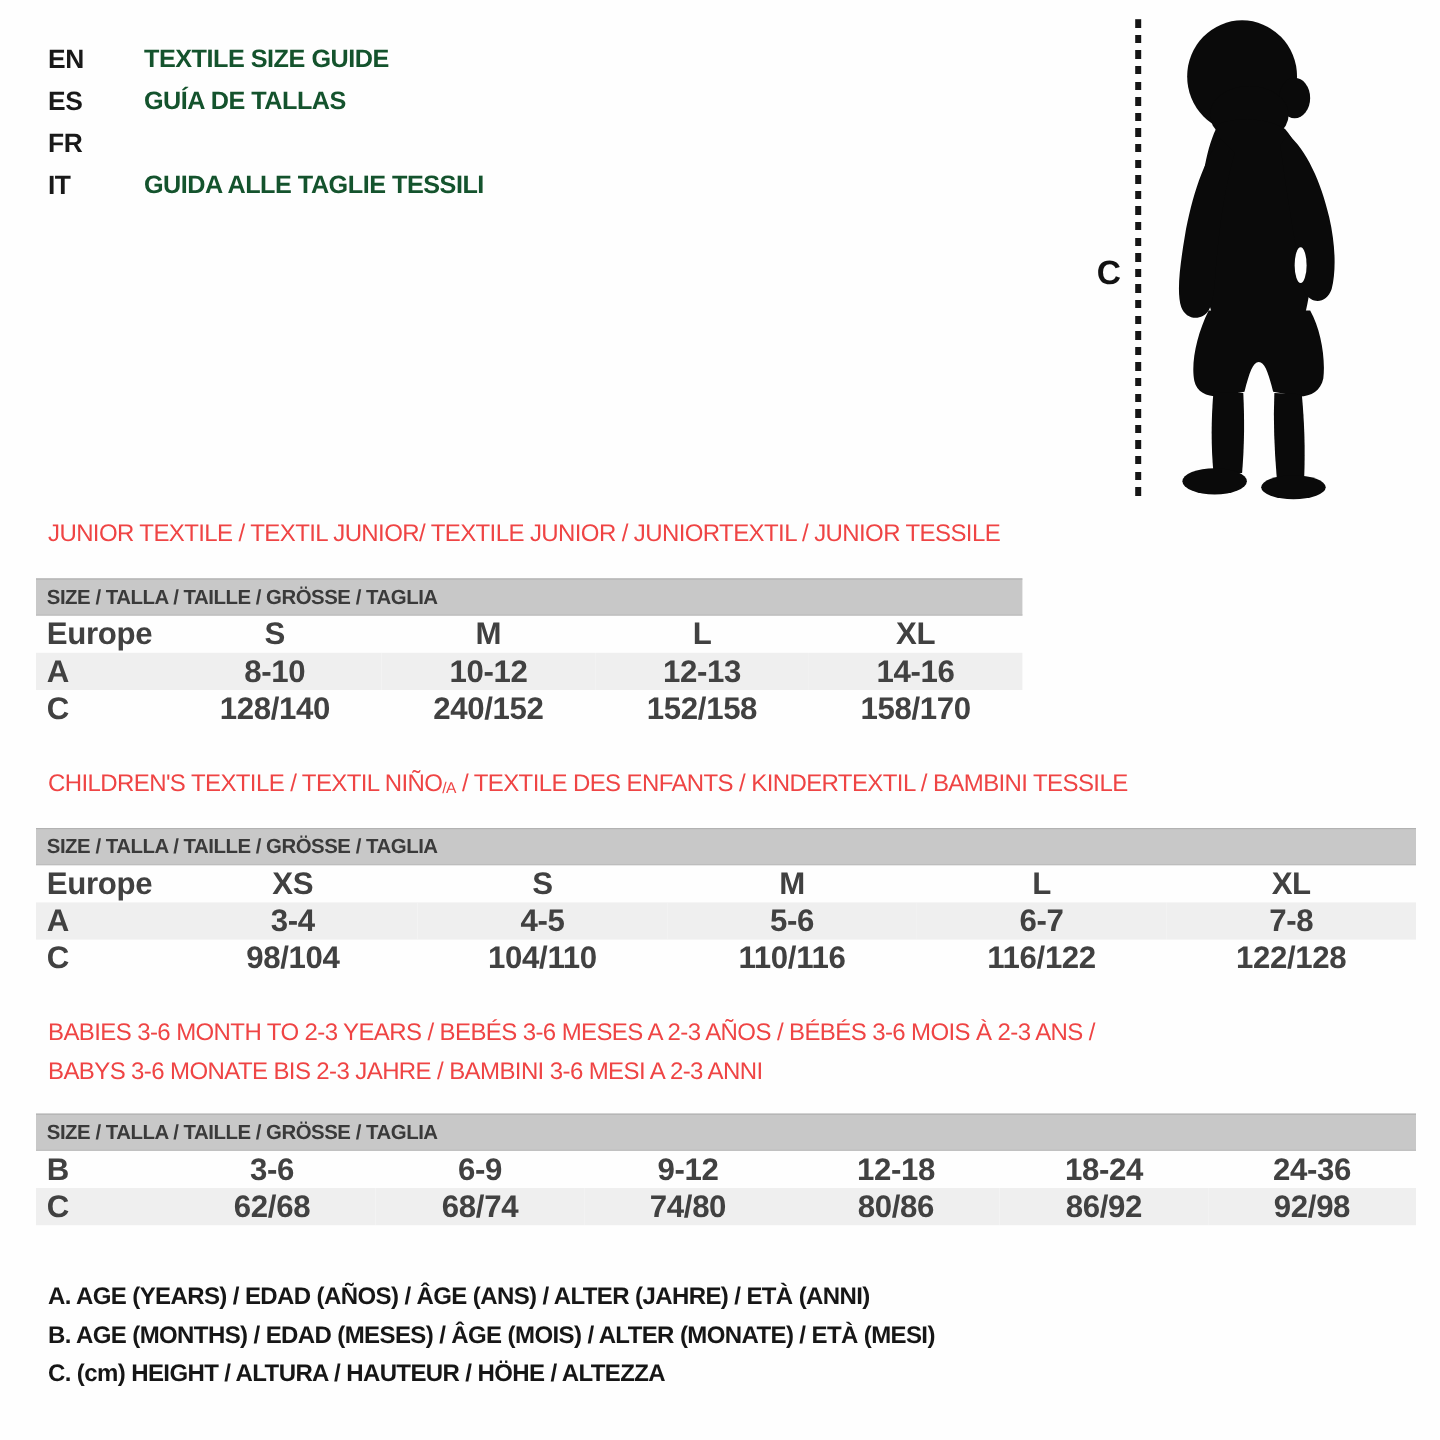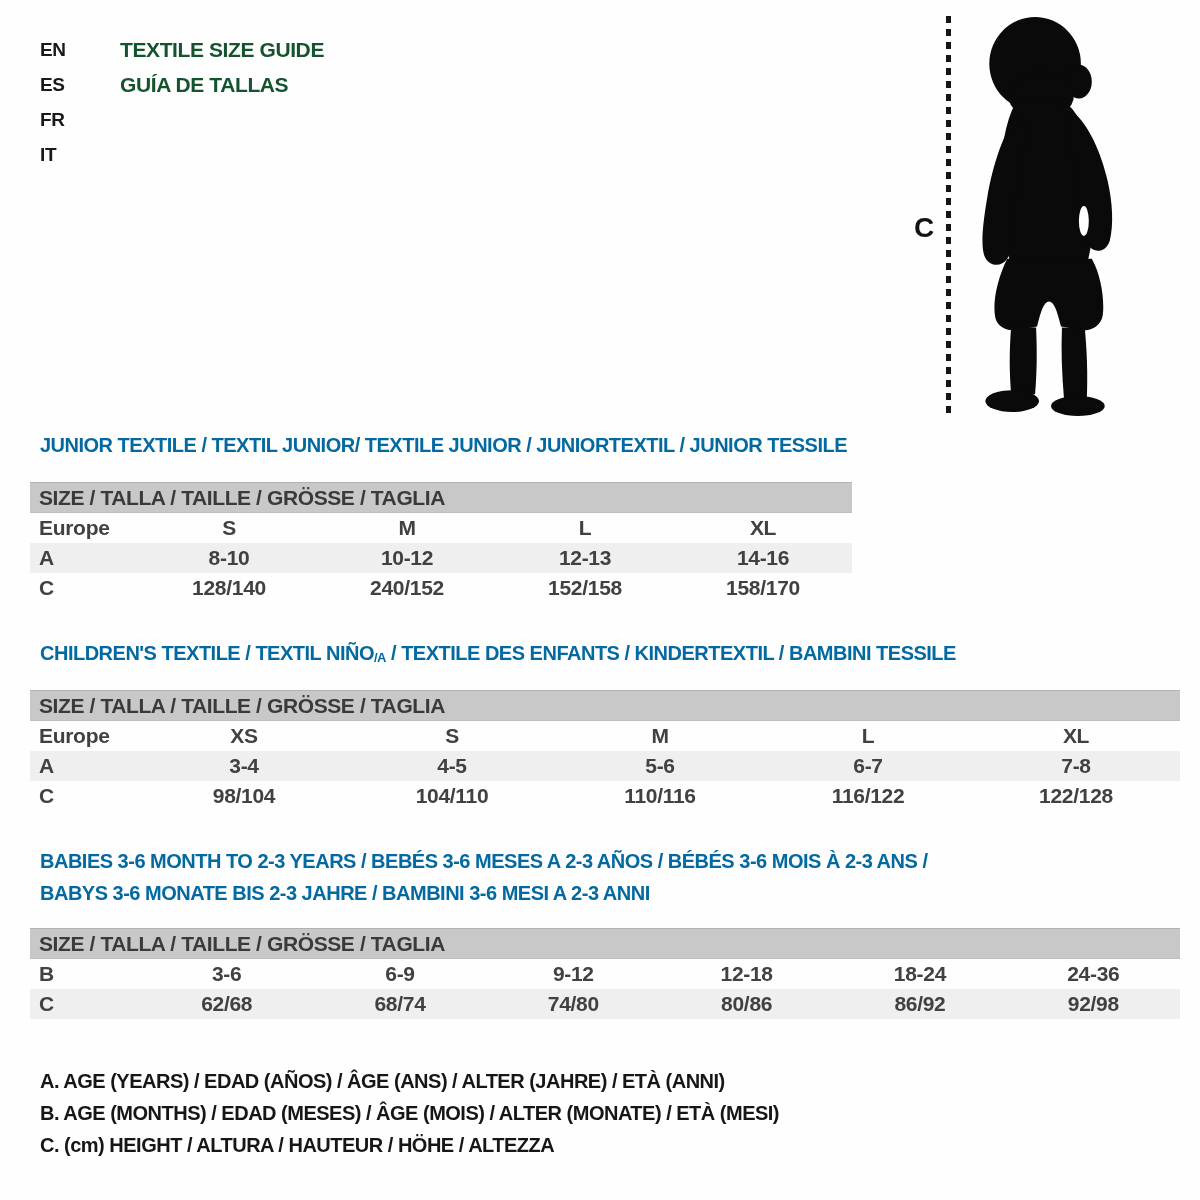--- a/index.html
+++ b/index.html
@@ -2,41 +2,41 @@
 <html><head>
 <meta charset="utf-8">
 <style>
   * { margin:0; padding:0; box-sizing:border-box; }
   body { background:#ffffff; font-family:"Liberation Sans", sans-serif; }
   .page { position:relative; width:1200px; height:1200px; background:#fefefe; overflow:hidden; color:#161616; }
 
   
   .lang-list { position:absolute; left:40px; top:32px; }
   .lang-row { display:flex; height:35px; align-items:center; }
-  .lang-code { width:80px; font-size:19px; font-weight:700; letter-spacing:-0.4px; color:#191919; }
+  .lang-code { width:80px; font-size:22px; font-weight:700; letter-spacing:-0.4px; color:#191919; }
   .lang-label { font-size:21px; font-weight:700; letter-spacing:-0.4px; color:#14532d; }
 
   
   .measure-line { position:absolute; left:946px; top:16px; width:5px; height:402px;
     background:repeating-linear-gradient(to bottom, #151515 0 7px, transparent 7px 13px); }
   .measure-label { position:absolute; left:914px; top:212px; font-size:28px; font-weight:700; color:#121212; }
   .silhouette { position:absolute; left:965px; top:12px; width:175px; height:408px; }
 
   
-  .section-heading { position:absolute; left:40px; font-size:20px; font-weight:700;
-    letter-spacing:-0.5px; color:#0369a1; white-space:nowrap; }
+  .section-heading { position:absolute; left:40px; font-size:20px; font-weight:400;
+    letter-spacing:-0.5px; color:#ef4444; white-space:nowrap; }
   .sub { font-size:13px; vertical-align:-2px; }
 
   
   .size-bar { position:absolute; left:30px; height:31px; background:#c8c8c8;
     border-top:1px solid #b2b2b2; border-bottom:1px solid #bdbdbd;
-    font-size:21px; font-weight:700; letter-spacing:-0.4px; color:#3a3a3a;
+    font-size:17px; font-weight:700; letter-spacing:-0.4px; color:#3a3a3a;
     line-height:29px; padding-left:9px; }
   table.size-table { position:absolute; left:30px; border-collapse:collapse; table-layout:fixed; }
-  table.size-table td { height:30px; font-size:21px; font-weight:700; letter-spacing:-0.3px;
+  table.size-table td { height:30px; font-size:26px; font-weight:700; letter-spacing:-0.3px;
     color:#414141; text-align:center; vertical-align:middle; padding:0; }
   table.size-table td.row-label { text-align:left; padding-left:9px; }
   table.size-table tr:nth-child(even) { background:#efefef; }
 
   
   .footnote { position:absolute; left:40px; font-size:20px; font-weight:700;
     letter-spacing:-0.5px; color:#161616; white-space:nowrap;text-align:center; }
 </style>
 </head>
 <body>
@@ -50,20 +50,21 @@
     </div>
     <div class="lang-row">
       <span class="lang-code">ES</span>
       <span class="lang-label">GUÍA DE TALLAS</span>
     </div>
     <div class="lang-row">
       <span class="lang-code">FR</span>
     </div>
     <div class="lang-row">
       <span class="lang-code">IT</span>
+      <span class="lang-label">GUIDA ALLE TAGLIE TESSILI</span>
     </div>
   </div>
 
   <div class="measure-line"></div>
   <div class="measure-label">C</div>
   <svg class="silhouette" viewBox="0 0 175 410">
     <g fill="#0a0a0a">
       <ellipse cx="70" cy="52" rx="46" ry="47"></ellipse>
       <ellipse cx="114" cy="70" rx="13" ry="17"></ellipse>
       <ellipse cx="76" cy="84" rx="33" ry="24"></ellipse>

